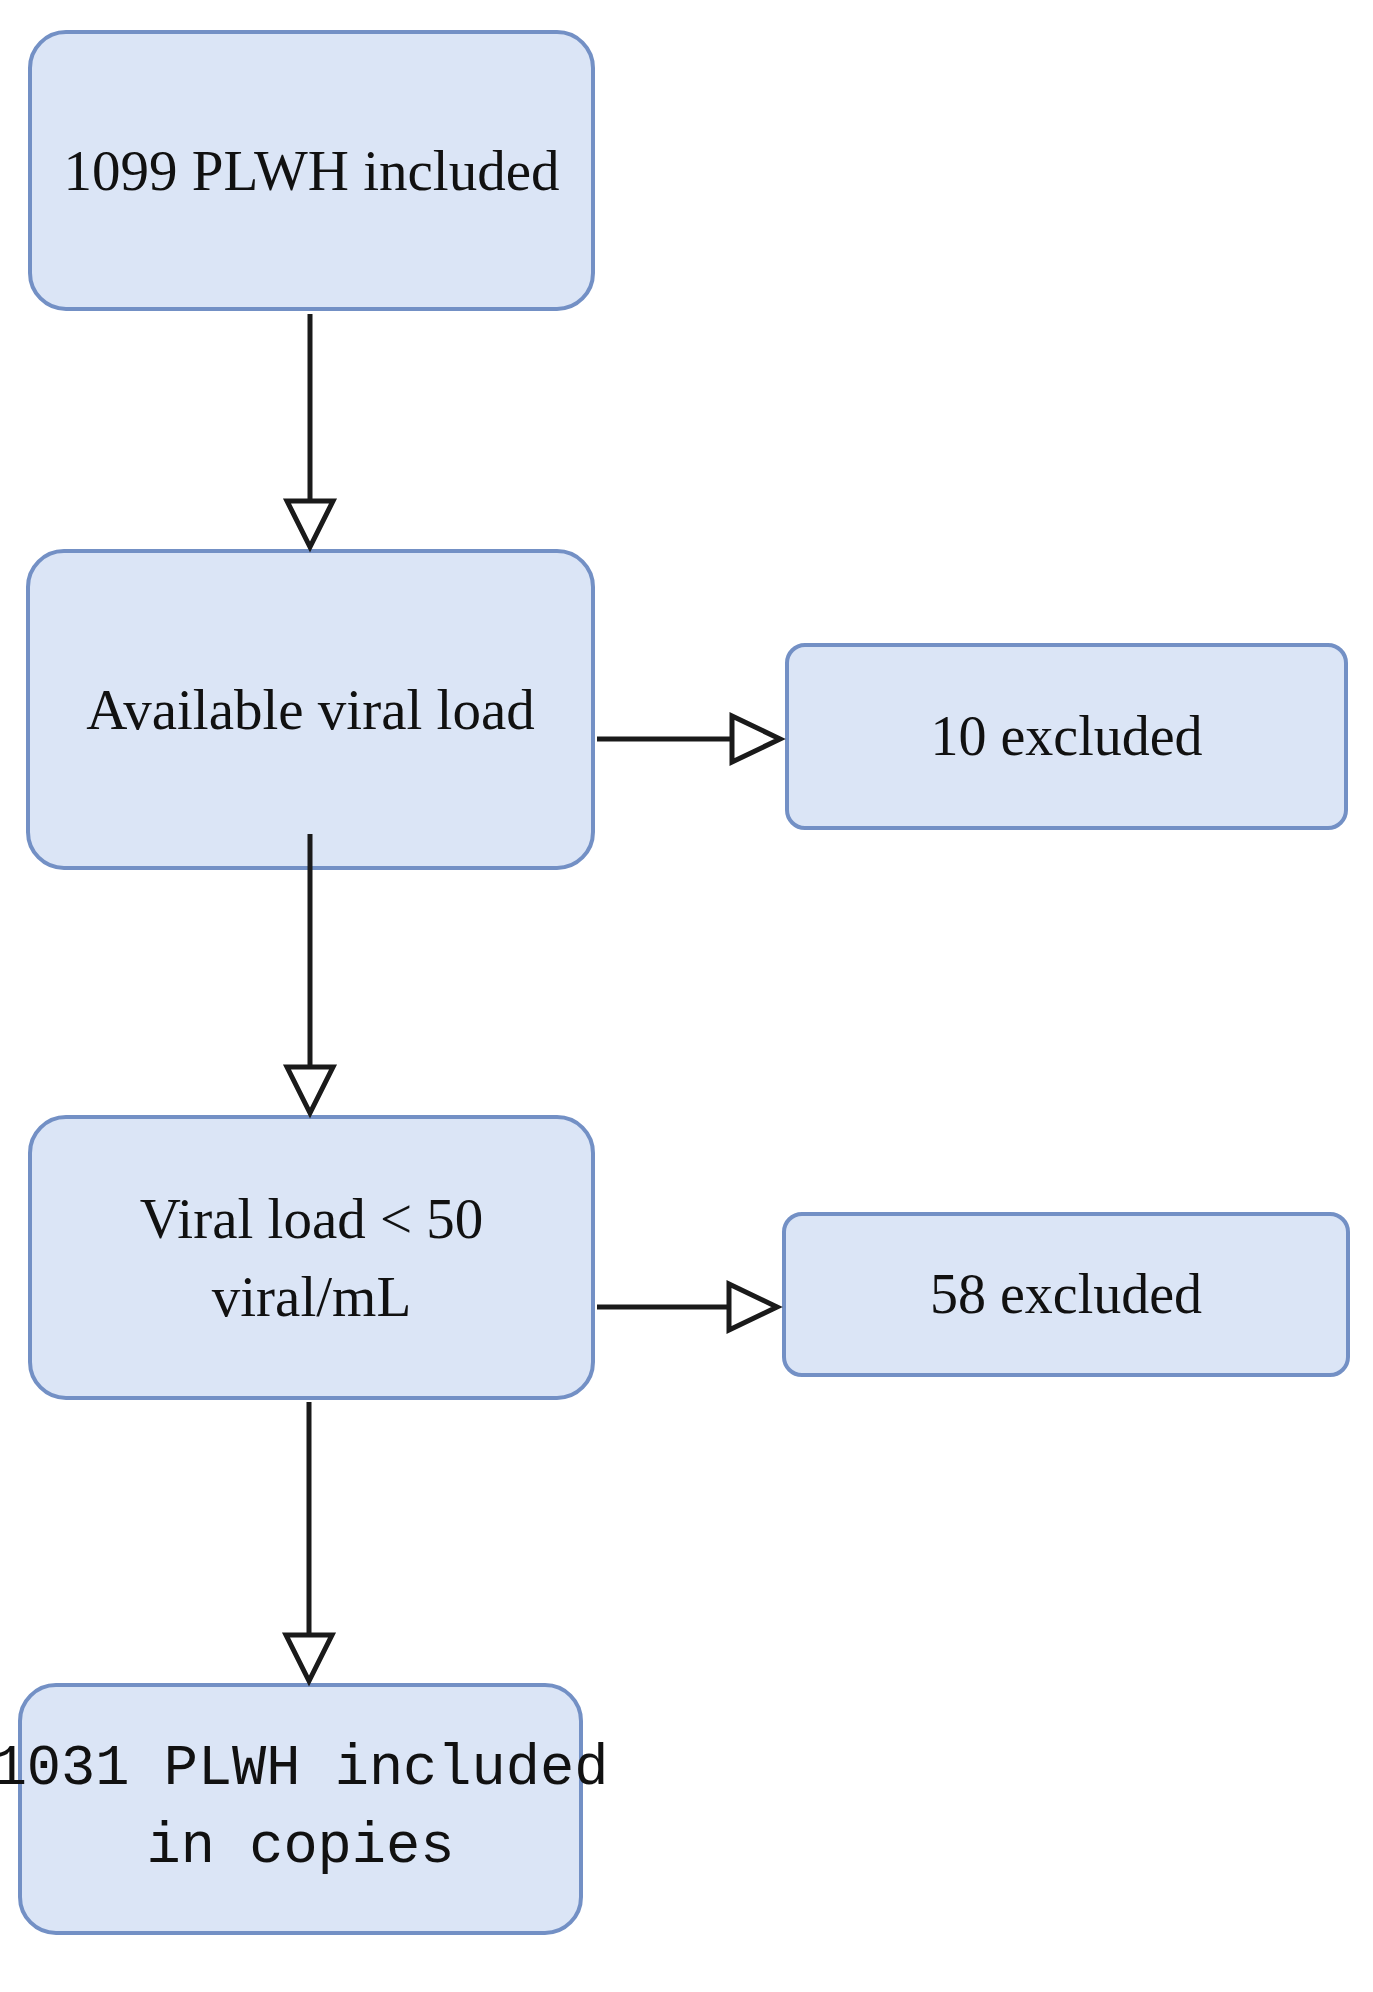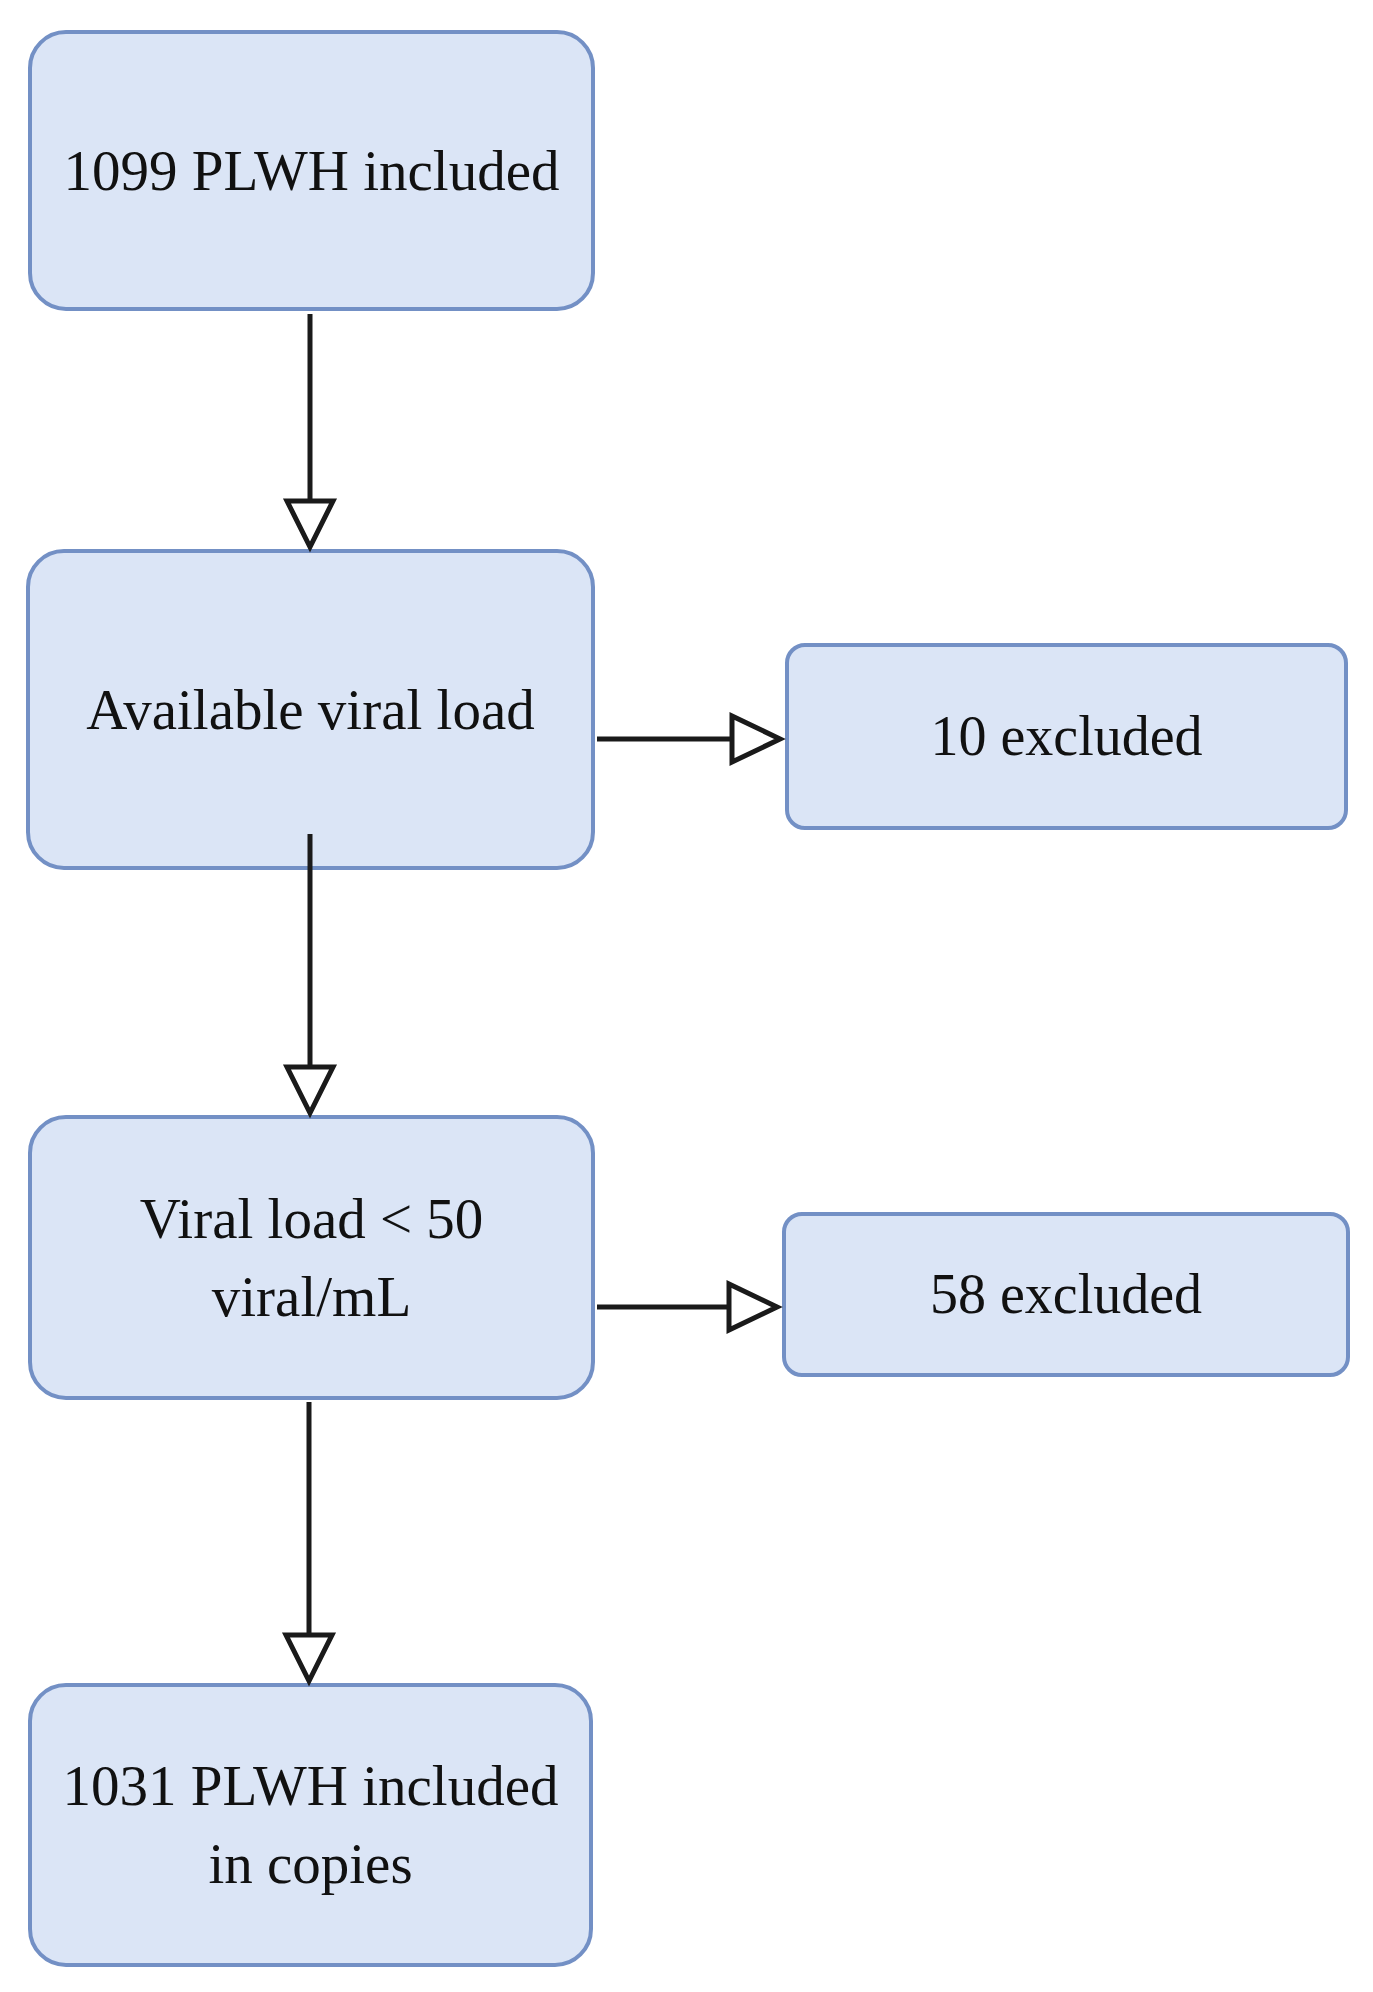--- a/index.html
+++ b/index.html
@@ -55,21 +55,21 @@
   .arrow-head {
     fill: var(--head-fill, #ffffff);
     stroke: var(--arrow, #1a1a1a);
     stroke-width: 5;
     stroke-linejoin: miter;
   }
   
   #node-baseline      { left: 28px;  top: 30px;   width: 567px; height: 281px; }
   #node-available     { left: 26px;  top: 549px;  width: 569px; height: 321px; }
   #node-viral-lt50    { left: 28px;  top: 1115px; width: 567px; height: 285px; }
-  #node-included      { left: 28px;  top: 1683px; width: 565px; height: 284px; }
+  #node-included      { left: 18px;  top: 1683px; width: 565px; height: 252px; font-family: Liberation Mono, monospace; }
   #node-excluded-10   { left: 785px; top: 643px;  width: 563px; height: 187px; }
   #node-excluded-58   { left: 782px; top: 1212px; width: 568px; height: 165px; }
 </style>
 </head>
 <body>
 
 <div class="canvas">
 
   <div class="node" id="node-baseline">
     <div class="line">1099 PLWH included</div>

